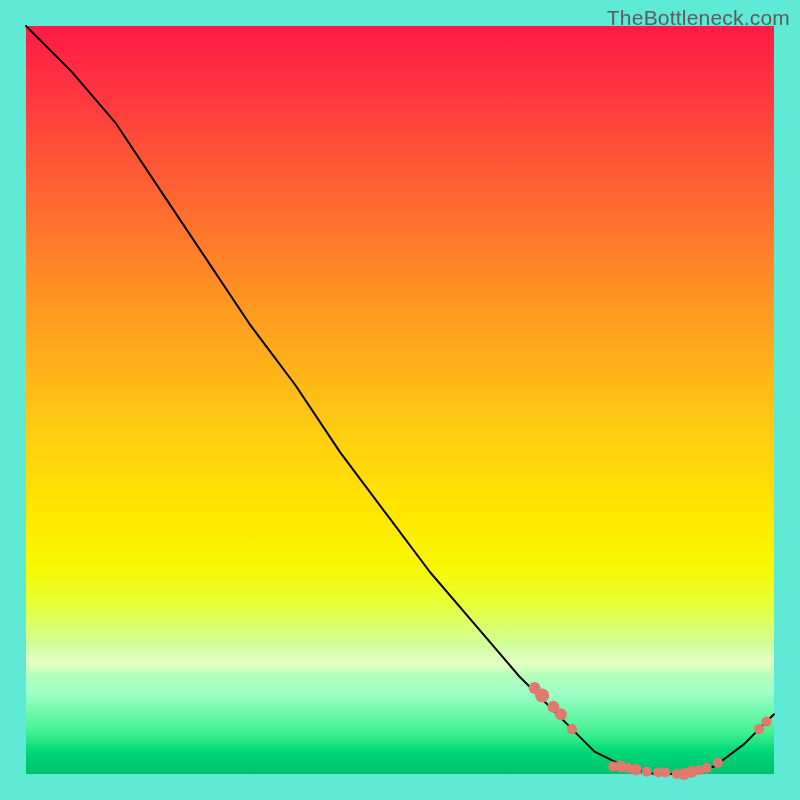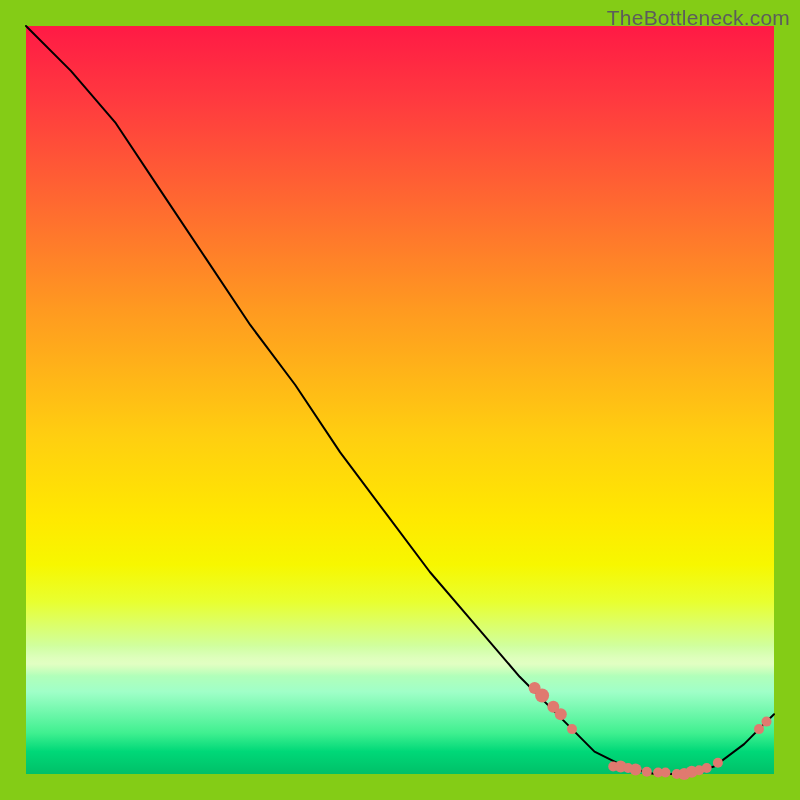--- a/index.html
+++ b/index.html
@@ -8,21 +8,21 @@
     width: 800px;
     height: 800px;
     background: #000;
     overflow: hidden;
     font-family: Arial, Helvetica, sans-serif;
   }
   .frame {
     position: relative;
     width: 800px;
     height: 800px;
-    background: #84cc16;
+    background: #5eead4;
   }
   .plot {
     position: absolute;
     left: 26px;
     top: 26px;
     width: 748px;
     height: 748px;
     
     background: linear-gradient(to bottom,
       #ff1a45 0%,

